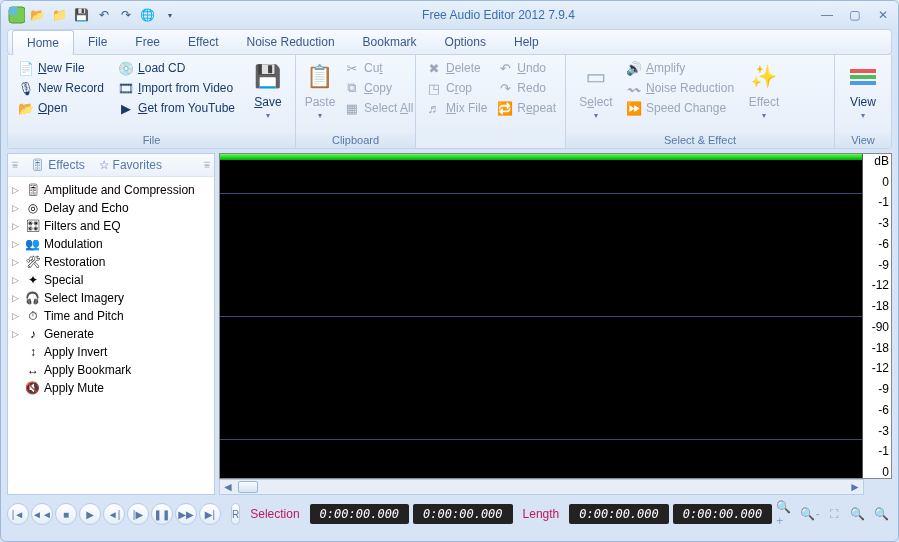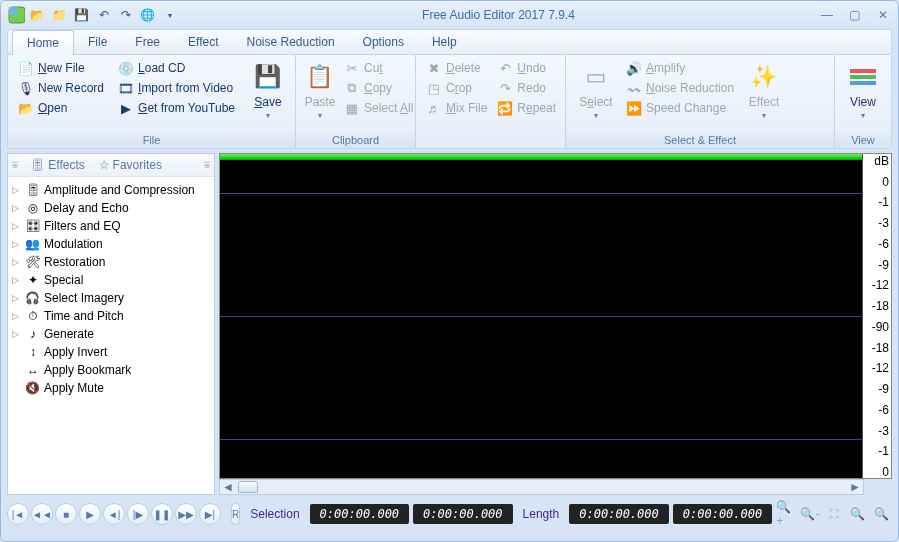--- a/index.html
+++ b/index.html
@@ -57,21 +57,21 @@
 .time-ruler .tlabel { position:absolute; top:7px; }
 .time-ruler .unit { position:absolute; bottom:1px; left:2px; }
 .hscroll { height:16px; background:#e8eef7; border:1px solid #b8cde6; margin-right:28px; display:flex; align-items:center; }
 .hscroll .arr { width:16px; text-align:center; color:#5878a8; }
 .hscroll .thumb { width:20px; height:12px; background:linear-gradient(#f7fbff,#d6e4f3); border:1px solid #9ab7d6; border-radius:2px; margin-left:2px; }
 
 
 .statusbar { height:30px; margin:4px 6px 4px; display:flex; align-items:center; gap:4px; }
 .transport { display:flex; gap:2px; }
 .tbtn { width:22px; height:22px; border:1px solid #b8cde6; border-radius:11px; background:linear-gradient(#fff,#e4edf8); display:flex; align-items:center; justify-content:center; color:#5878a8; font-size:10px; }
-.sect-label { color:#4c1d95; margin:0 6px; }
+.sect-label { color:#be185d; margin:0 6px; }
 .timebox { background:#222; color:#fff; font-family:monospace; font-size:12px; padding:3px 10px; border-radius:2px; font-style:italic; }
 .zoombtns { margin-left:auto; display:flex; gap:4px; }
 .zbtn { width:20px; height:20px; color:#8aa8c8; display:flex; align-items:center; justify-content:center; }
 
 svg { display:block; }
 </style>
 </head>
 <body>
 
 <div class="titlebar">
@@ -83,34 +83,35 @@
         </svg>
       </span>
     <span>📂</span>
     <span>📁</span>
     <span>💾</span>
     <span>↶</span>
     <span>↷</span>
     <span>🌐</span>
     <span class="dd">▾</span>
   </div>
-  <div class="title">Free Audio Editor 2017 7.9.4</div>
+  <div class="title">Free Audio Editor 2012 7.9.4</div>
   <div class="winbtns">
     <span>—</span>
     <span>▢</span>
     <span>✕</span>
   </div>
 </div>
 
 <div class="menubar">
   <div class="tab active">Home</div>
   <div class="tab">File</div>
   <div class="tab">Free</div>
   <div class="tab">Effect</div>
   <div class="tab">Noise Reduction</div>
+  <div class="tab">Bookmark</div>
   <div class="tab">Options</div>
   <div class="tab">Help</div>
 </div>
 
 <div class="ribbon">
 
   <div class="group" style="width:288px">
     <div class="group-body">
       <div class="vstack">
         <div class="ritem">

